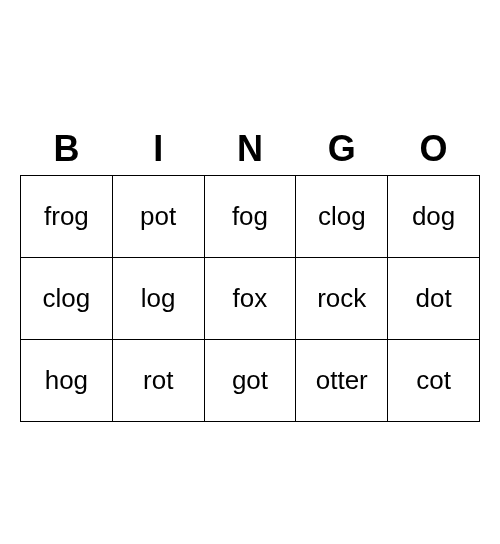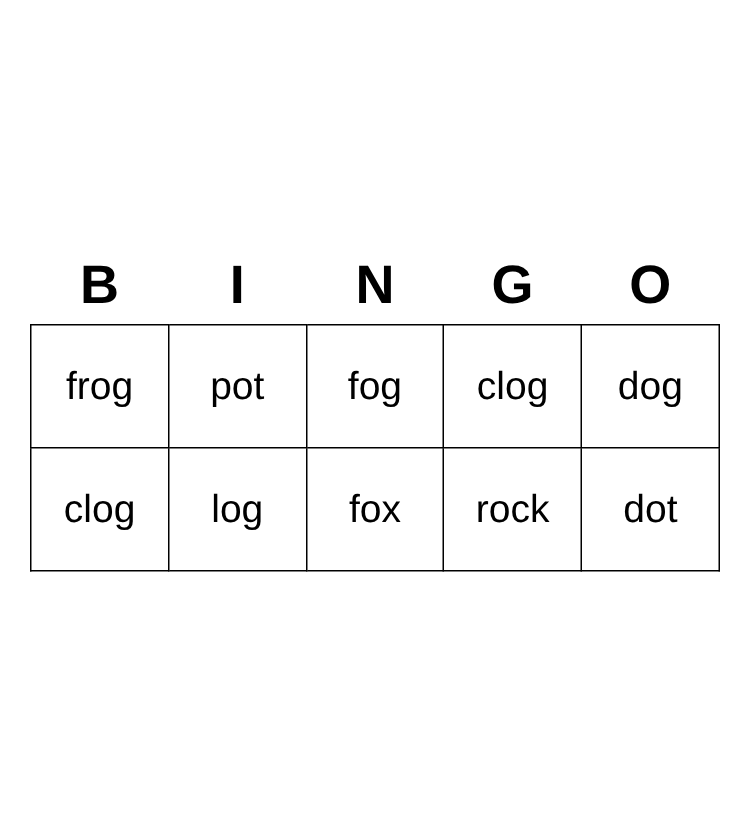--- a/index.html
+++ b/index.html
@@ -73,14 +73,21 @@
         <td>clog</td>
         <td>dog</td>
       </tr>
       <tr>
         <td>clog</td>
         <td>log</td>
         <td>fox</td>
         <td>rock</td>
         <td>dot</td>
       </tr>
+      <tr>
+        <td>hog</td>
+        <td>rot</td>
+        <td>got</td>
+        <td>otter</td>
+        <td>cot</td>
+      </tr>
     </tbody>
 </table>
 
 </body></html>

